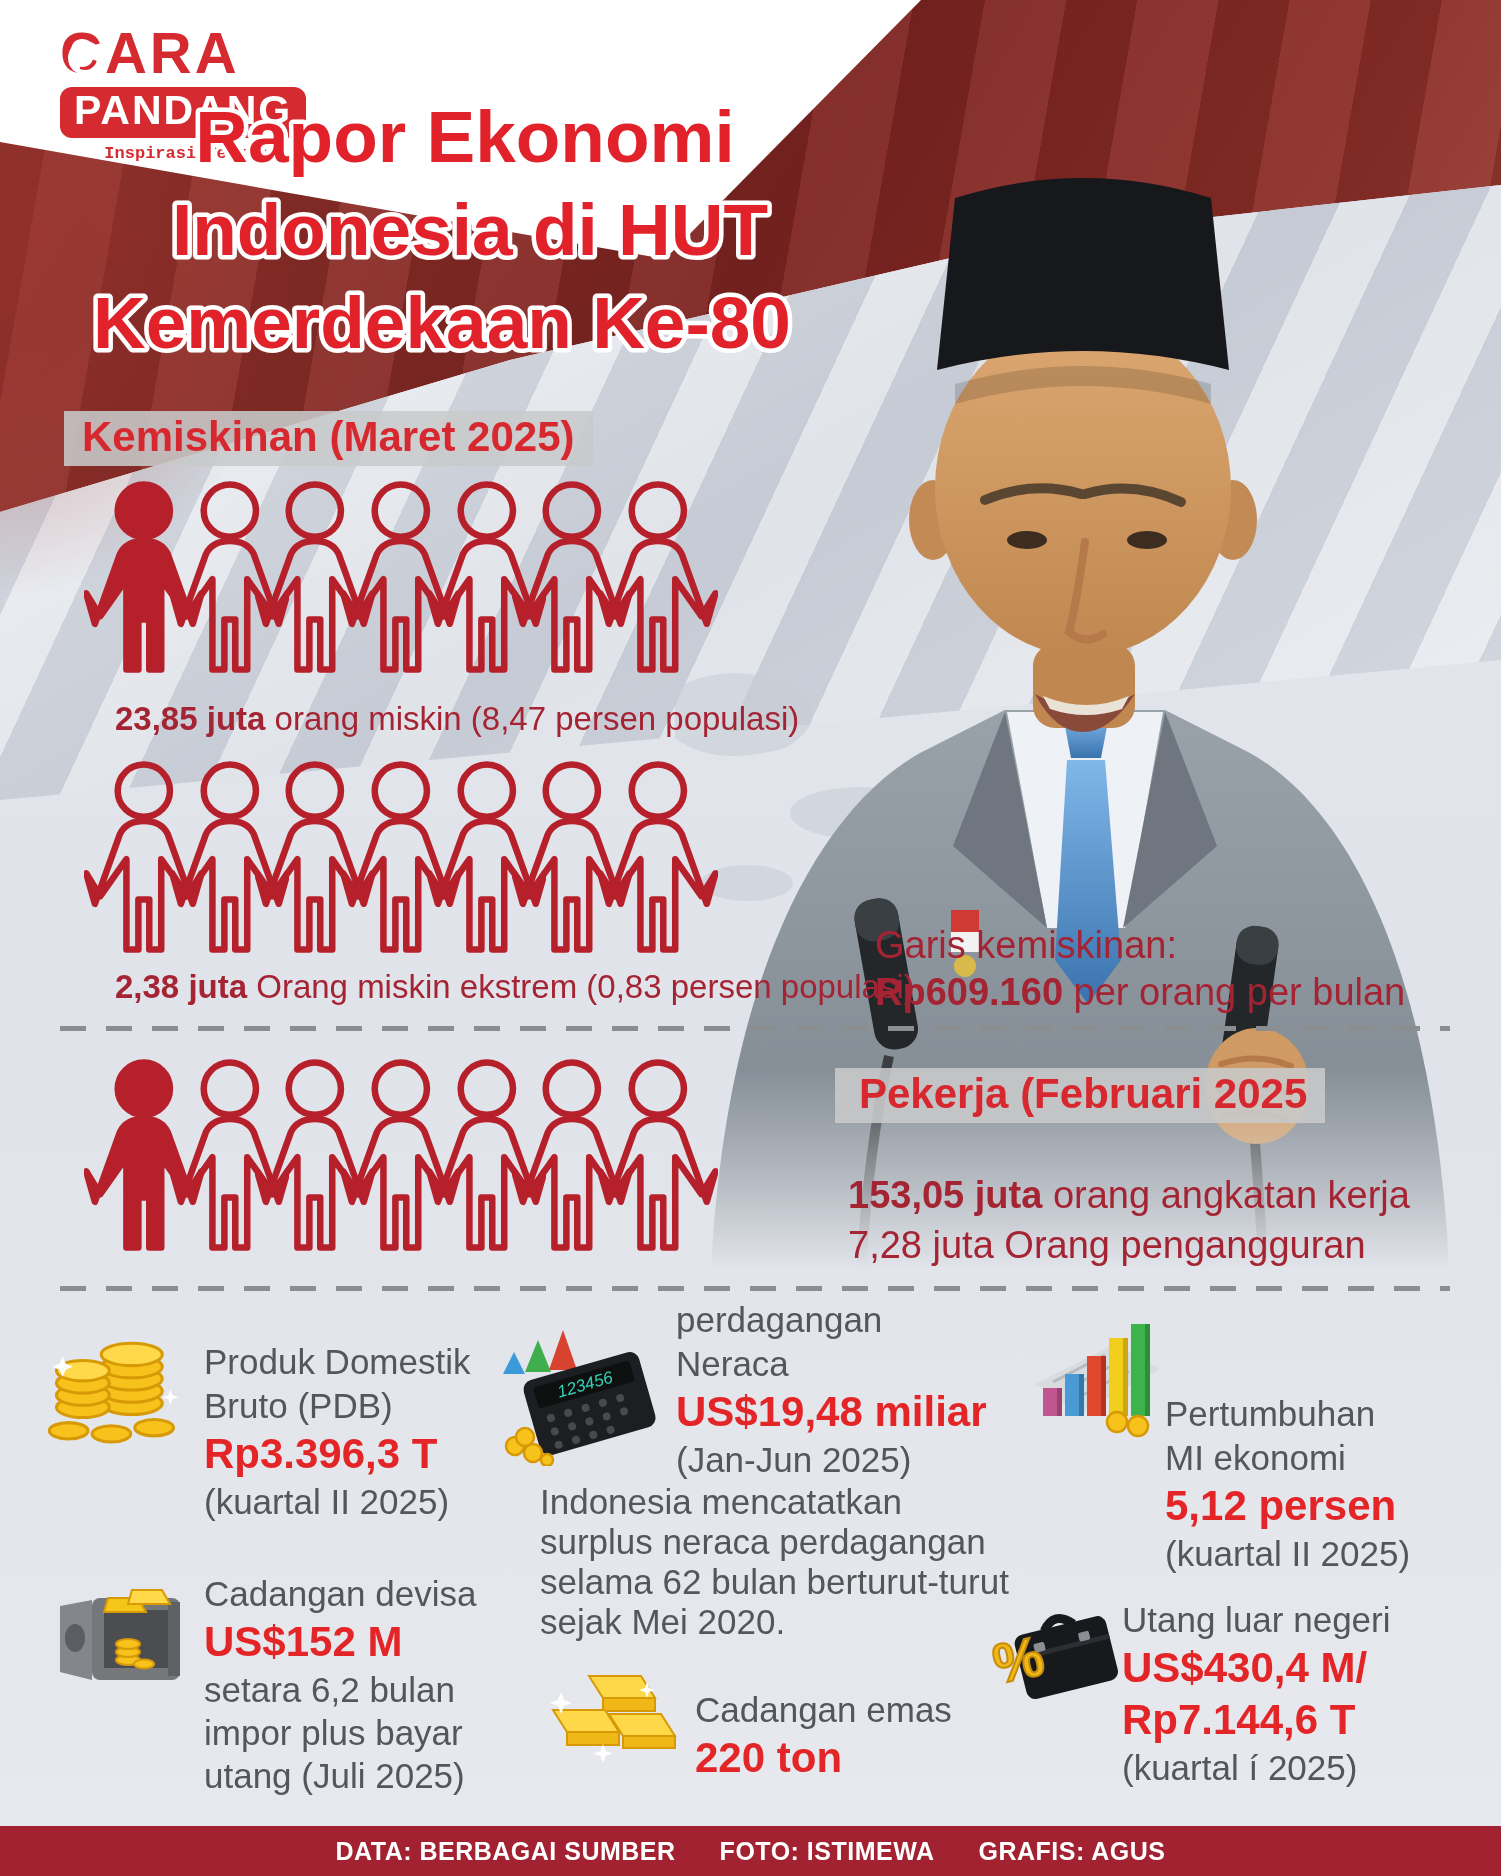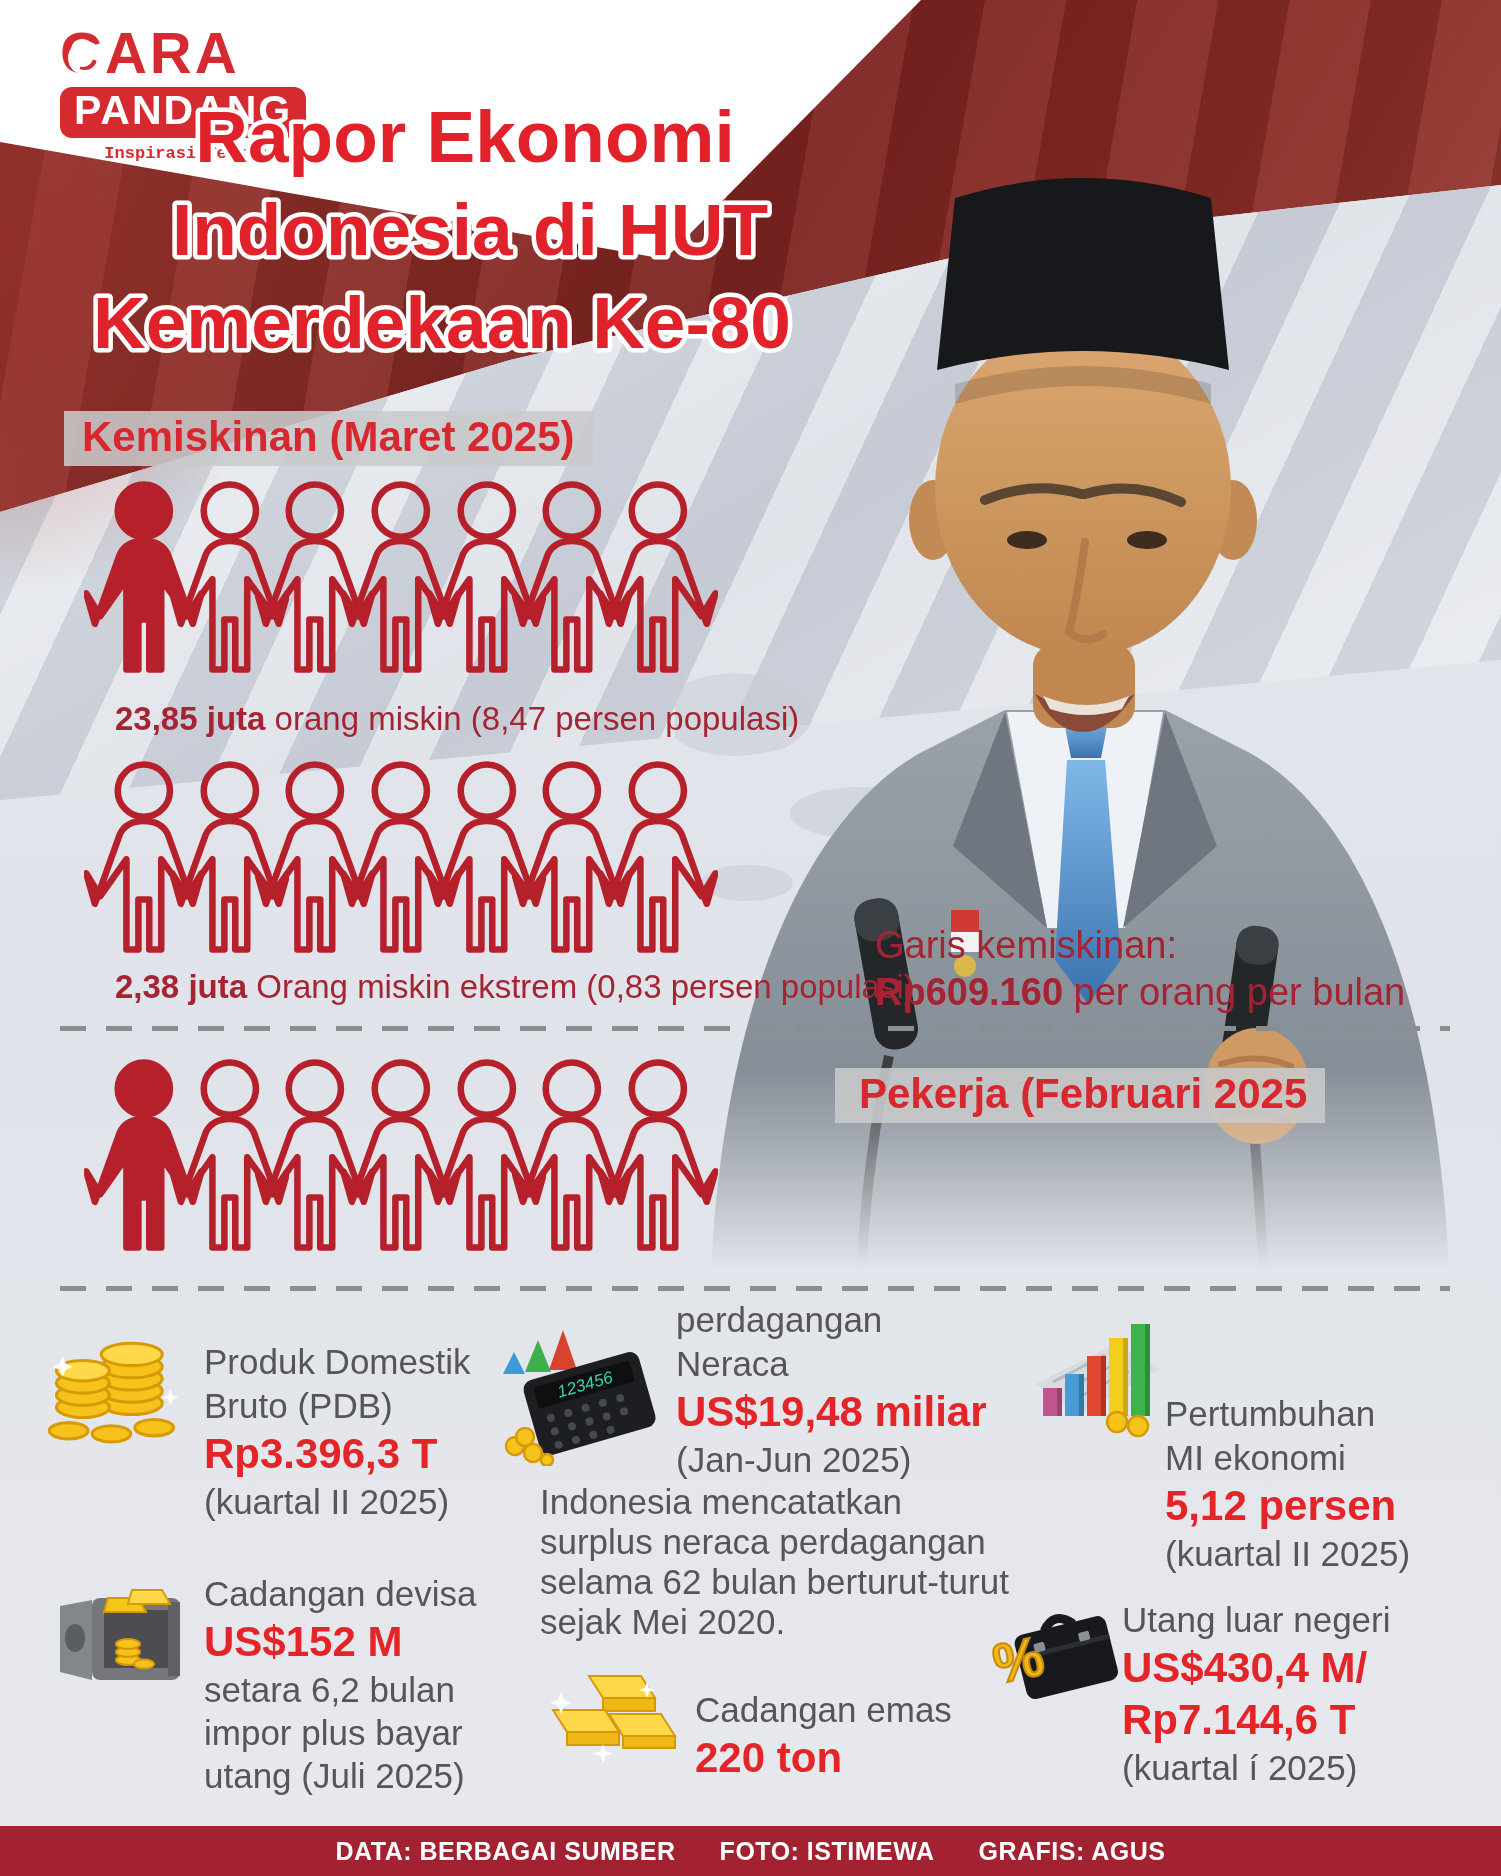--- a/index.html
+++ b/index.html
@@ -249,20 +249,24 @@
         <use href="#person-shape"></use>
       </svg>
     <svg class="person" viewBox="0 0 110 182">
         <use href="#person-shape"></use>
       </svg>
     <svg class="person" viewBox="0 0 110 182">
         <use href="#person-shape"></use>
       </svg>
   </div>
   <div class="abs sec-box" style="left:835px; top:1068px;padding-left:24px;">Pekerja (Februari 2025</div>
+  <div class="abs redtext-lg" style="left:848px; top:1170px; line-height:50px;">
+    <b>153,05 juta</b><span> orang angkatan kerja</span><br>
+    <span>7,28 juta Orang pengangguran</span>
+  </div>
 
   <div class="abs dash" style="left:60px; top:1286px;"></div>
 
   <svg class="abs" style="left:48px; top:1330px;" width="138" height="114" viewBox="0 0 135 112">
     <g stroke="#d79a06" stroke-width="3" fill="#f6c21b">
       <ellipse cx="82" cy="72" rx="30" ry="11"></ellipse>
         <ellipse cx="82" cy="60" rx="30" ry="11"></ellipse>
       <ellipse cx="82" cy="48" rx="30" ry="11"></ellipse>
         <ellipse cx="82" cy="36" rx="30" ry="11"></ellipse>
       <ellipse cx="82" cy="24" rx="30" ry="11" fill="#ffd94a"></ellipse>

